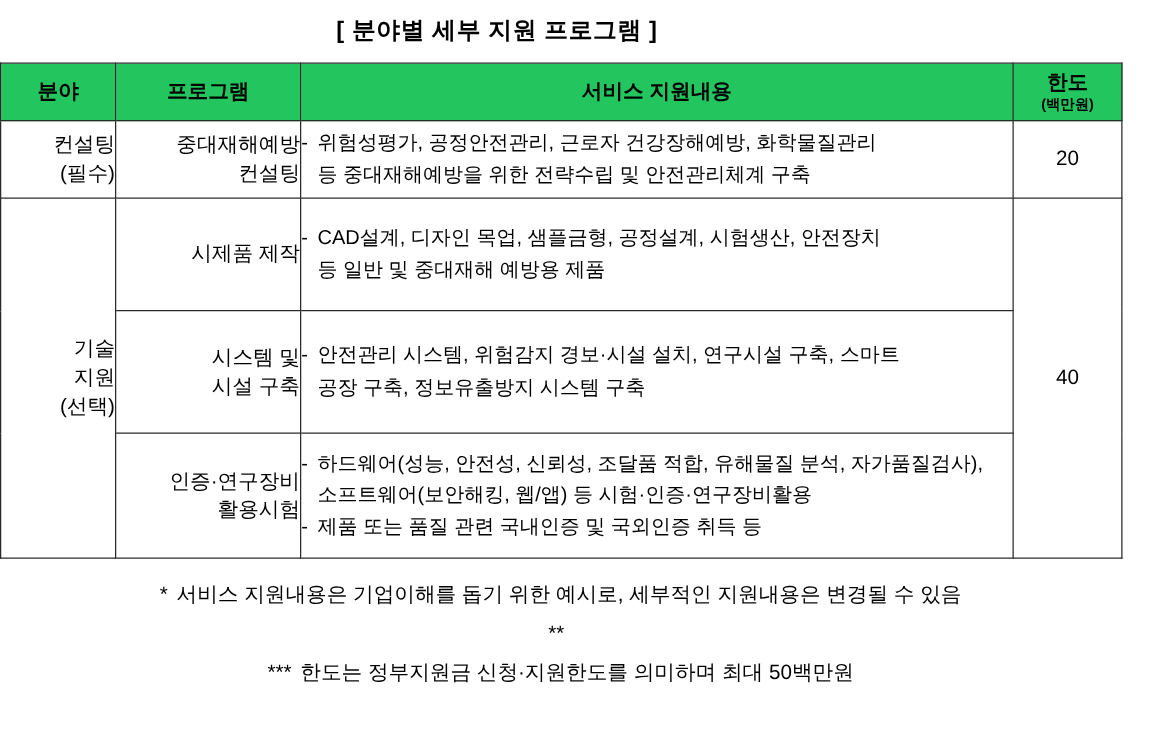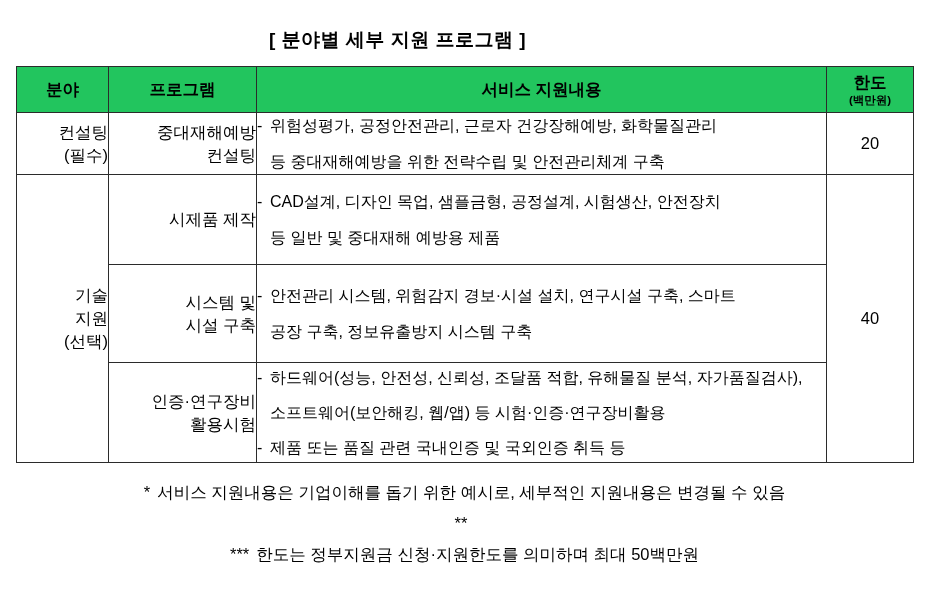--- a/index.html
+++ b/index.html
@@ -6,21 +6,21 @@
   html, body {
     margin: 0; padding: 0;
     width: 935px; height: 604px;
     background: #ffffff;
     font-family: "Liberation Sans", sans-serif;
     color: #000000;
   }
   .page {
     width: 795px; height: 604px;
     position: relative;
-    padding: 16px;
+    padding: 0;
   }
   .doc-title {
     text-align: center;
     font-size: 19px;
     font-weight: bold;
     letter-spacing: 0.5px;
     padding-top: 11px;
     padding-bottom: 13px;
   }
   table.support-table {
@@ -65,21 +65,21 @@
   }
   td.desc-cell {
     padding: 9px 10px 9px 11px;
     font-size: 16px;
     line-height: 1.45;
   }
   .bullet-line {
     display: flex;
     align-items: flex-start;
   }
-  .bullet-line + .bullet-line { margin-top: 12px; }
+  .bullet-line + .bullet-line { margin-top: 2px; }
   .dash {
     flex: 0 0 auto;
     width: 13px;
     text-align: left;
   }
   .btext { flex: 1 1 auto; }
   .btext .small {
     font-size: 16px;
   }
   .notes {

